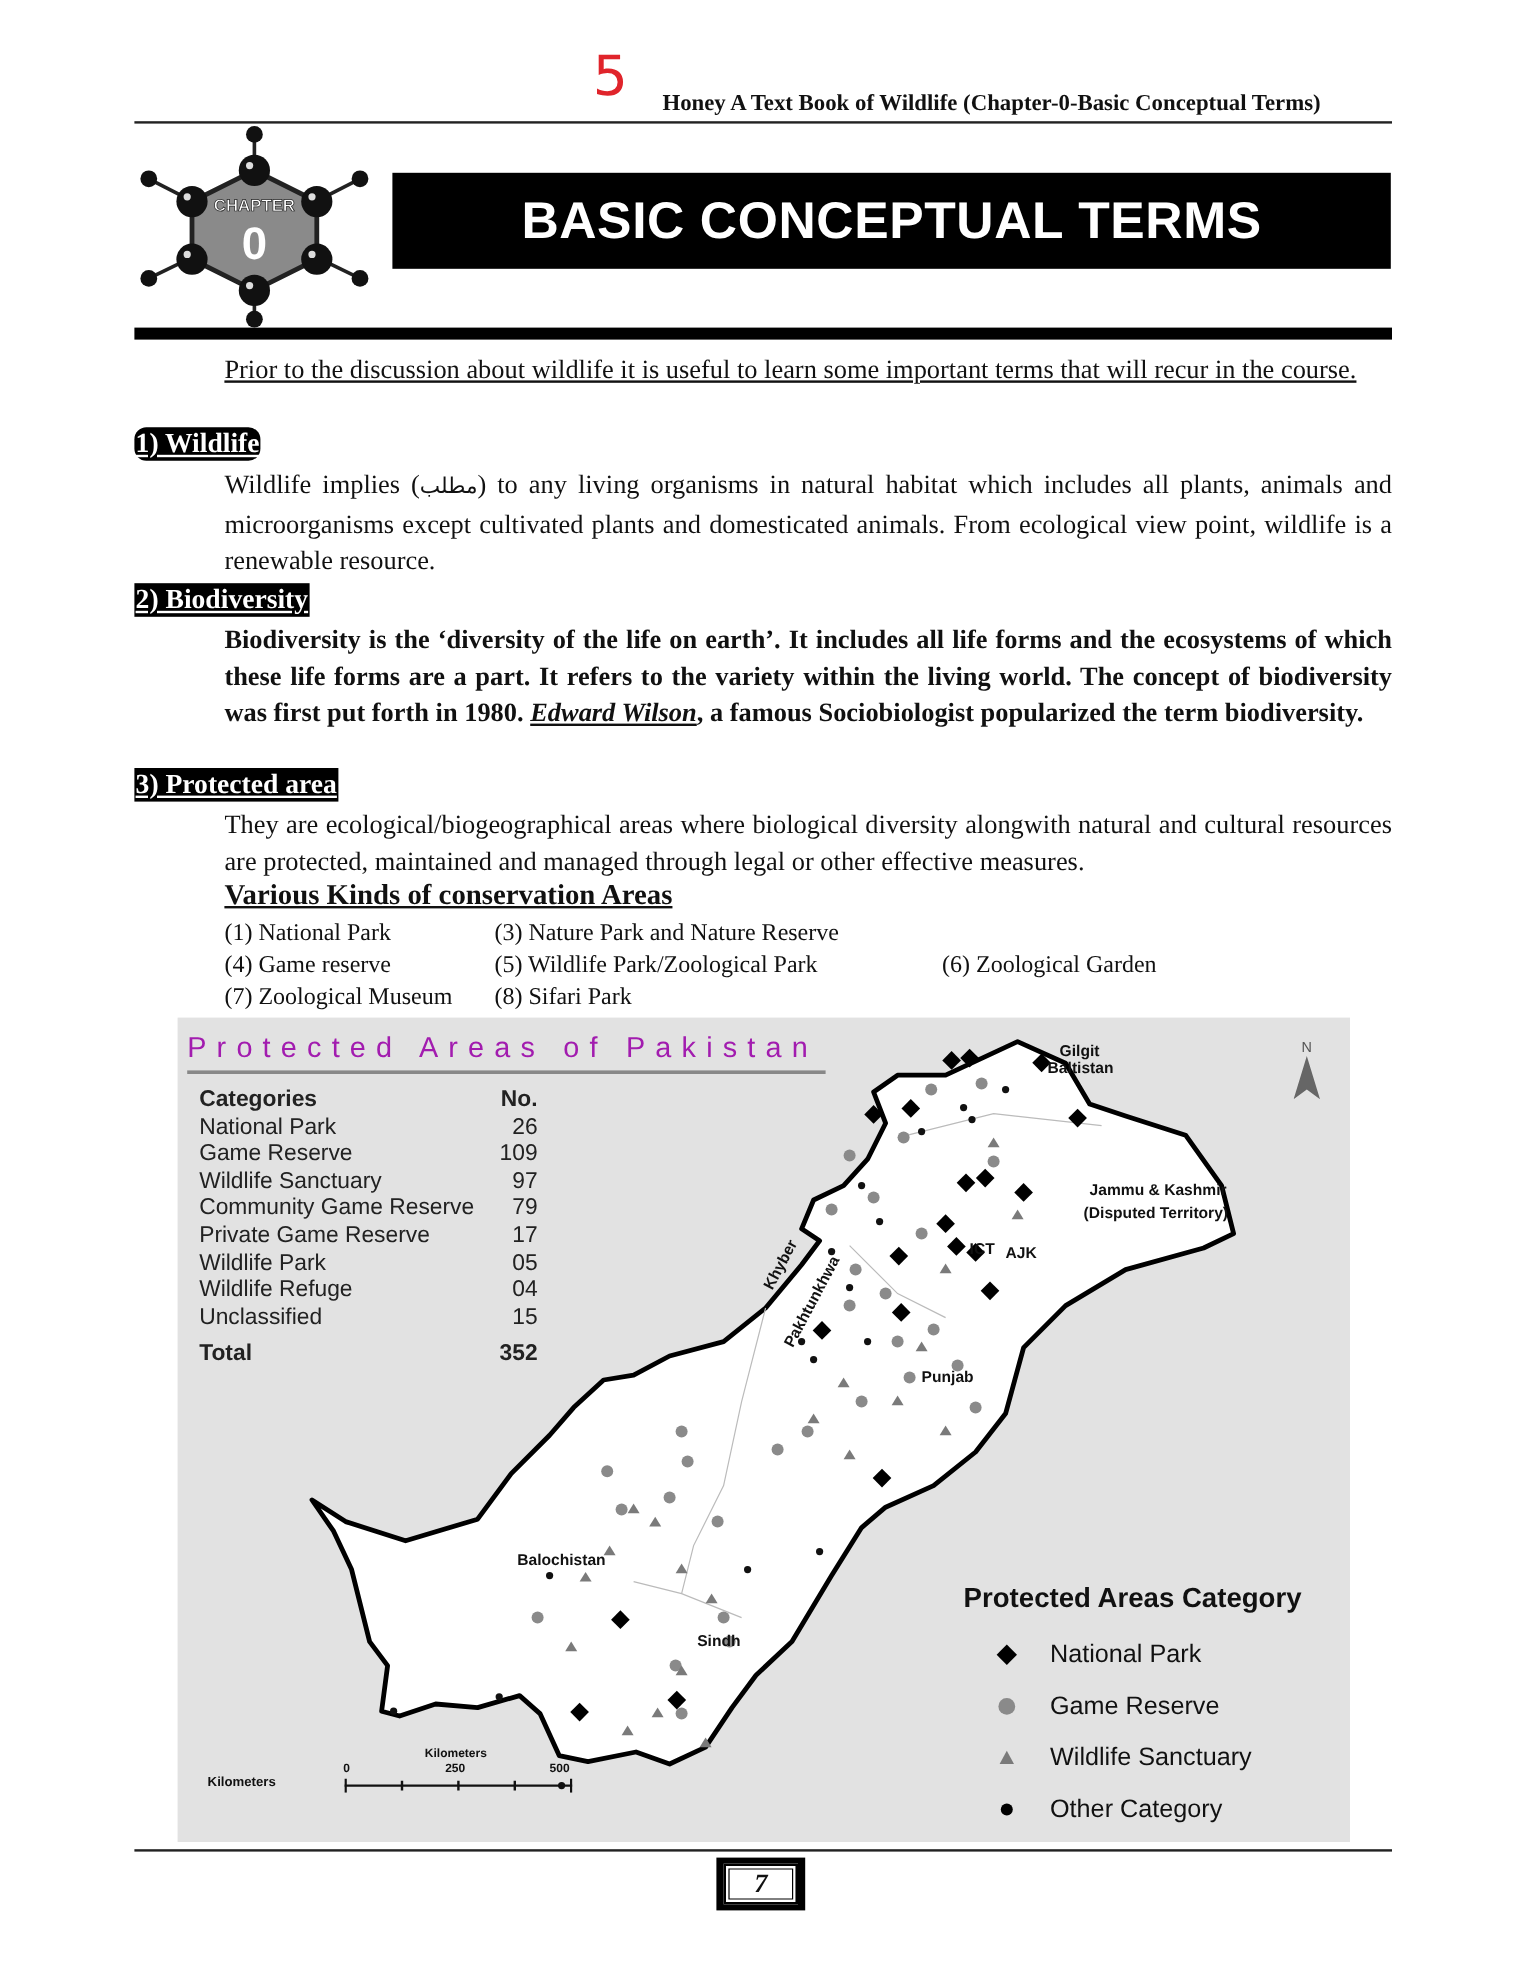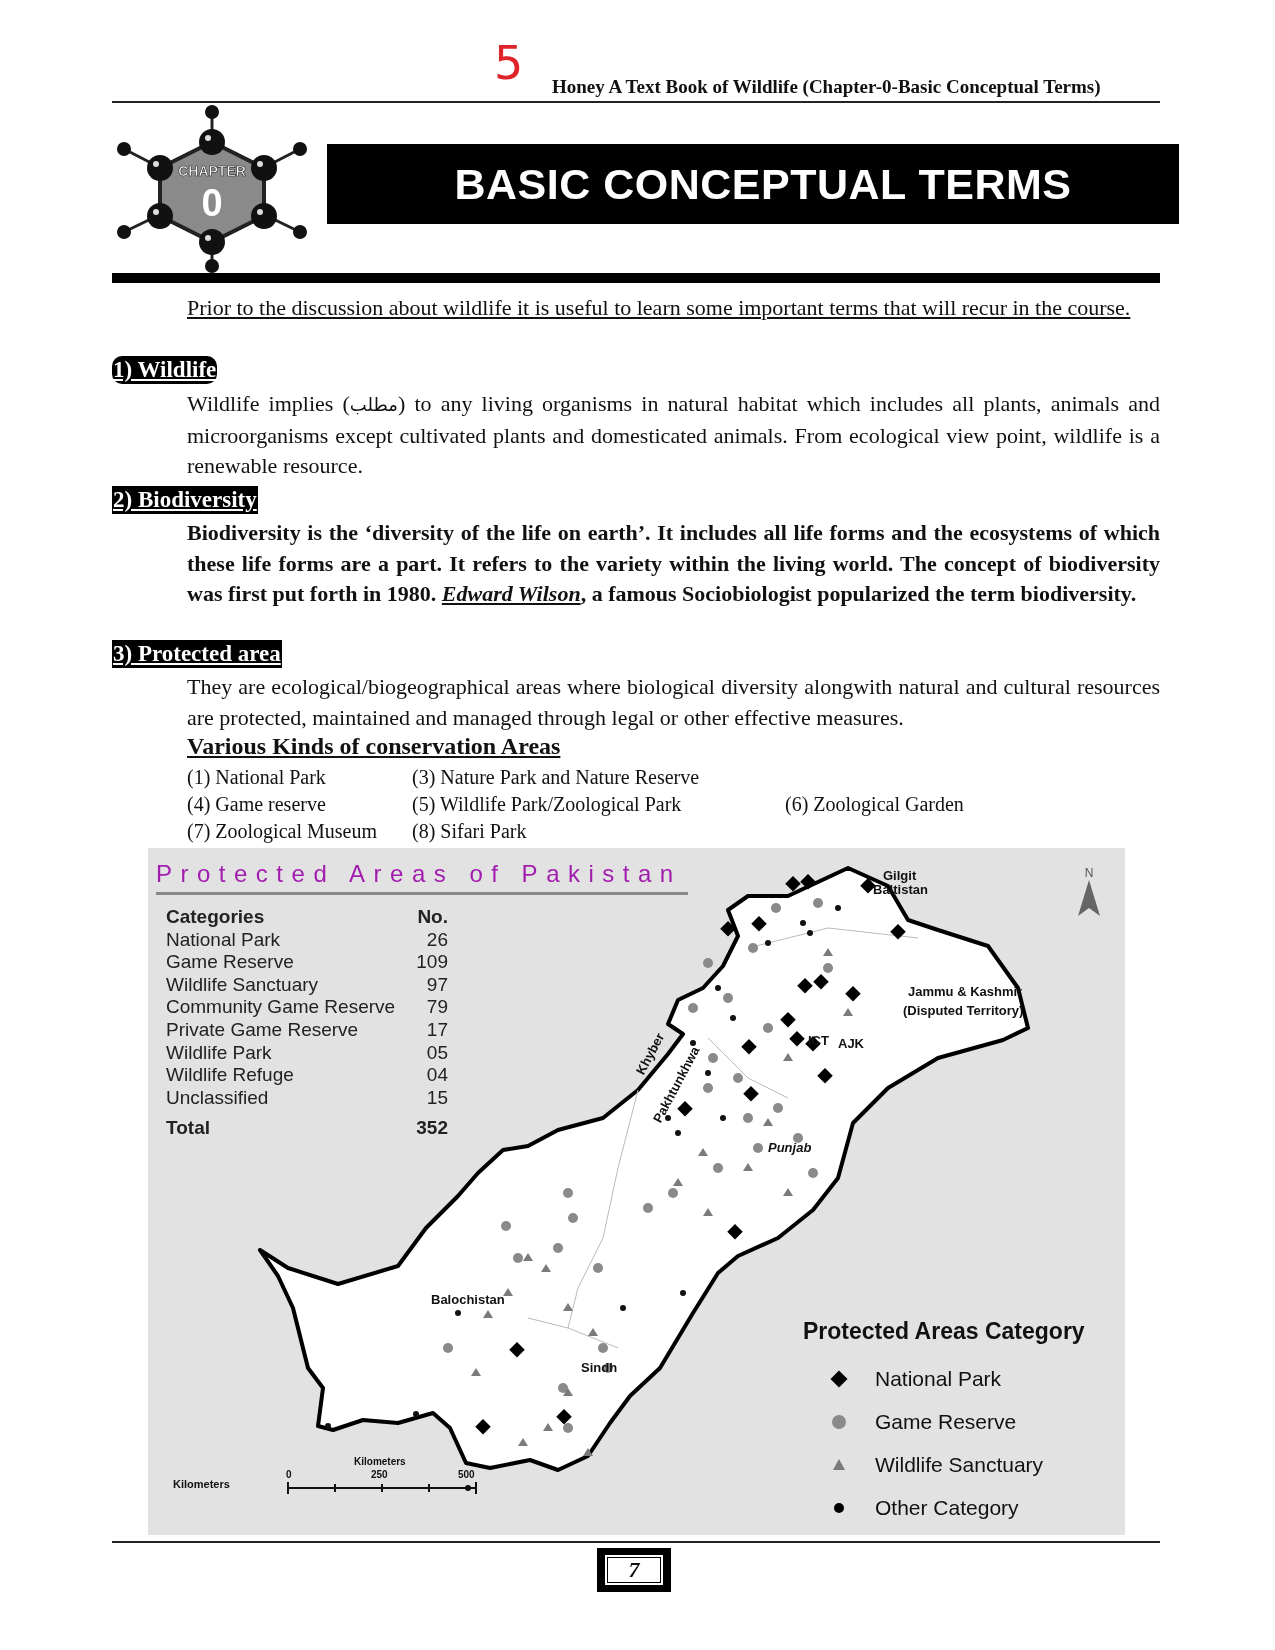--- a/index.html
+++ b/index.html
@@ -1,21 +1,21 @@
 <!DOCTYPE html>
 <html><head>
 <meta charset="utf-8">
 <style>
   html, body { margin:0; padding:0; background:#fff; }
   body { width:1275px; height:1650px; position:relative; overflow:hidden; font-family:"Liberation Serif", serif; color:#111; }
   .abs { position:absolute; }
   .page-num-top { left:494px; top:40px; font-family:"DejaVu Sans", sans-serif; font-size:46px; color:#e0242b; line-height:1; }
   .running-head { left:552px; top:76px; font-size:19px; font-weight:bold; white-space:nowrap; }
   .head-rule { left:112px; top:101px; width:1048px; height:2px; background:#222; }
-  .title-box { left:327px; top:144px; width:832px; height:80px; background:#000; color:#fff; display:flex; align-items:center; justify-content:center; font-family:"Liberation Sans", sans-serif; font-weight:bold; font-size:43px; letter-spacing:0.5px;padding-left:20px; }
+  .title-box { left:327px; top:144px; width:832px; height:80px; background:#000; color:#fff; display:flex; align-items:center; justify-content:center; font-family:"Liberation Sans", sans-serif; font-weight:bold; font-size:43px; letter-spacing:0.5px; }
   .chapter-logo { left:112px; top:104px; width:205px; height:170px; }
   .thick-bar { left:112px; top:273px; width:1048px; height:10px; background:#000; }
   .para { left:187px; width:973px; font-size:22px; line-height:30.5px; text-align:justify; }
   .intro { top:293px; text-decoration:underline; }
   .sec-head { left:112px; background:#000; color:#fff; font-weight:bold; font-size:23px; line-height:28px; padding:0 1px; text-decoration:underline; white-space:nowrap; }
   .kinds-title { left:187px; top:733px; font-size:24px; font-weight:bold; text-decoration:underline;text-align:center; }
   .kinds { left:187px; top:764px; font-size:20px; line-height:27px; }
   .kinds .row { display:flex; }
   .kinds .c1 { width:225px; } .kinds .c2 { width:373px; } .kinds .c3 { width:320px; }
   .map { left:148px; top:848px; width:977px; height:687px; background:#e2e2e2; overflow:hidden; }
@@ -277,21 +277,21 @@
   </div>
 
   <div class="abs map-label" style="left:735px;top:20px;">Gilgit</div>
   <div class="abs map-label" style="left:725px;top:34px;">Baltistan</div>
   <div class="abs map-label" style="left:760px;top:136px;">Jammu &amp; Kashmir</div>
   <div class="abs map-label" style="left:755px;top:155px;">(Disputed Territory)</div>
   <div class="abs map-label" style="left:485px;top:222px;transform:rotate(-62deg);transform-origin:left top;">Khyber</div>
   <div class="abs map-label" style="left:502px;top:270px;transform:rotate(-62deg);transform-origin:left top;">Pakhtunkhwa</div>
   <div class="abs map-label" style="left:660px;top:185px;">ICT</div>
   <div class="abs map-label" style="left:690px;top:188px;">AJK</div>
-  <div class="abs map-label" style="left:620px;top:292px;font-style:italic;">Punjab</div>
+  <div class="abs map-label" style="left:620px;top:292px;">Punjab</div>
   <div class="abs map-label" style="left:283px;top:444px;">Balochistan</div>
   <div class="abs map-label" style="left:433px;top:512px;">Sindh</div>
 
   <div class="abs scale">
     <div style="position:relative;width:185px;height:40px;">
       <span class="abs" style="left:68px;top:0;">Kilometers</span>
       <span class="abs" style="left:0;top:13px;">0</span>
       <span class="abs" style="left:85px;top:13px;">250</span>
       <span class="abs" style="left:172px;top:13px;">500</span>
       <svg class="abs" style="left:1px;top:26px;" width="190" height="12">

